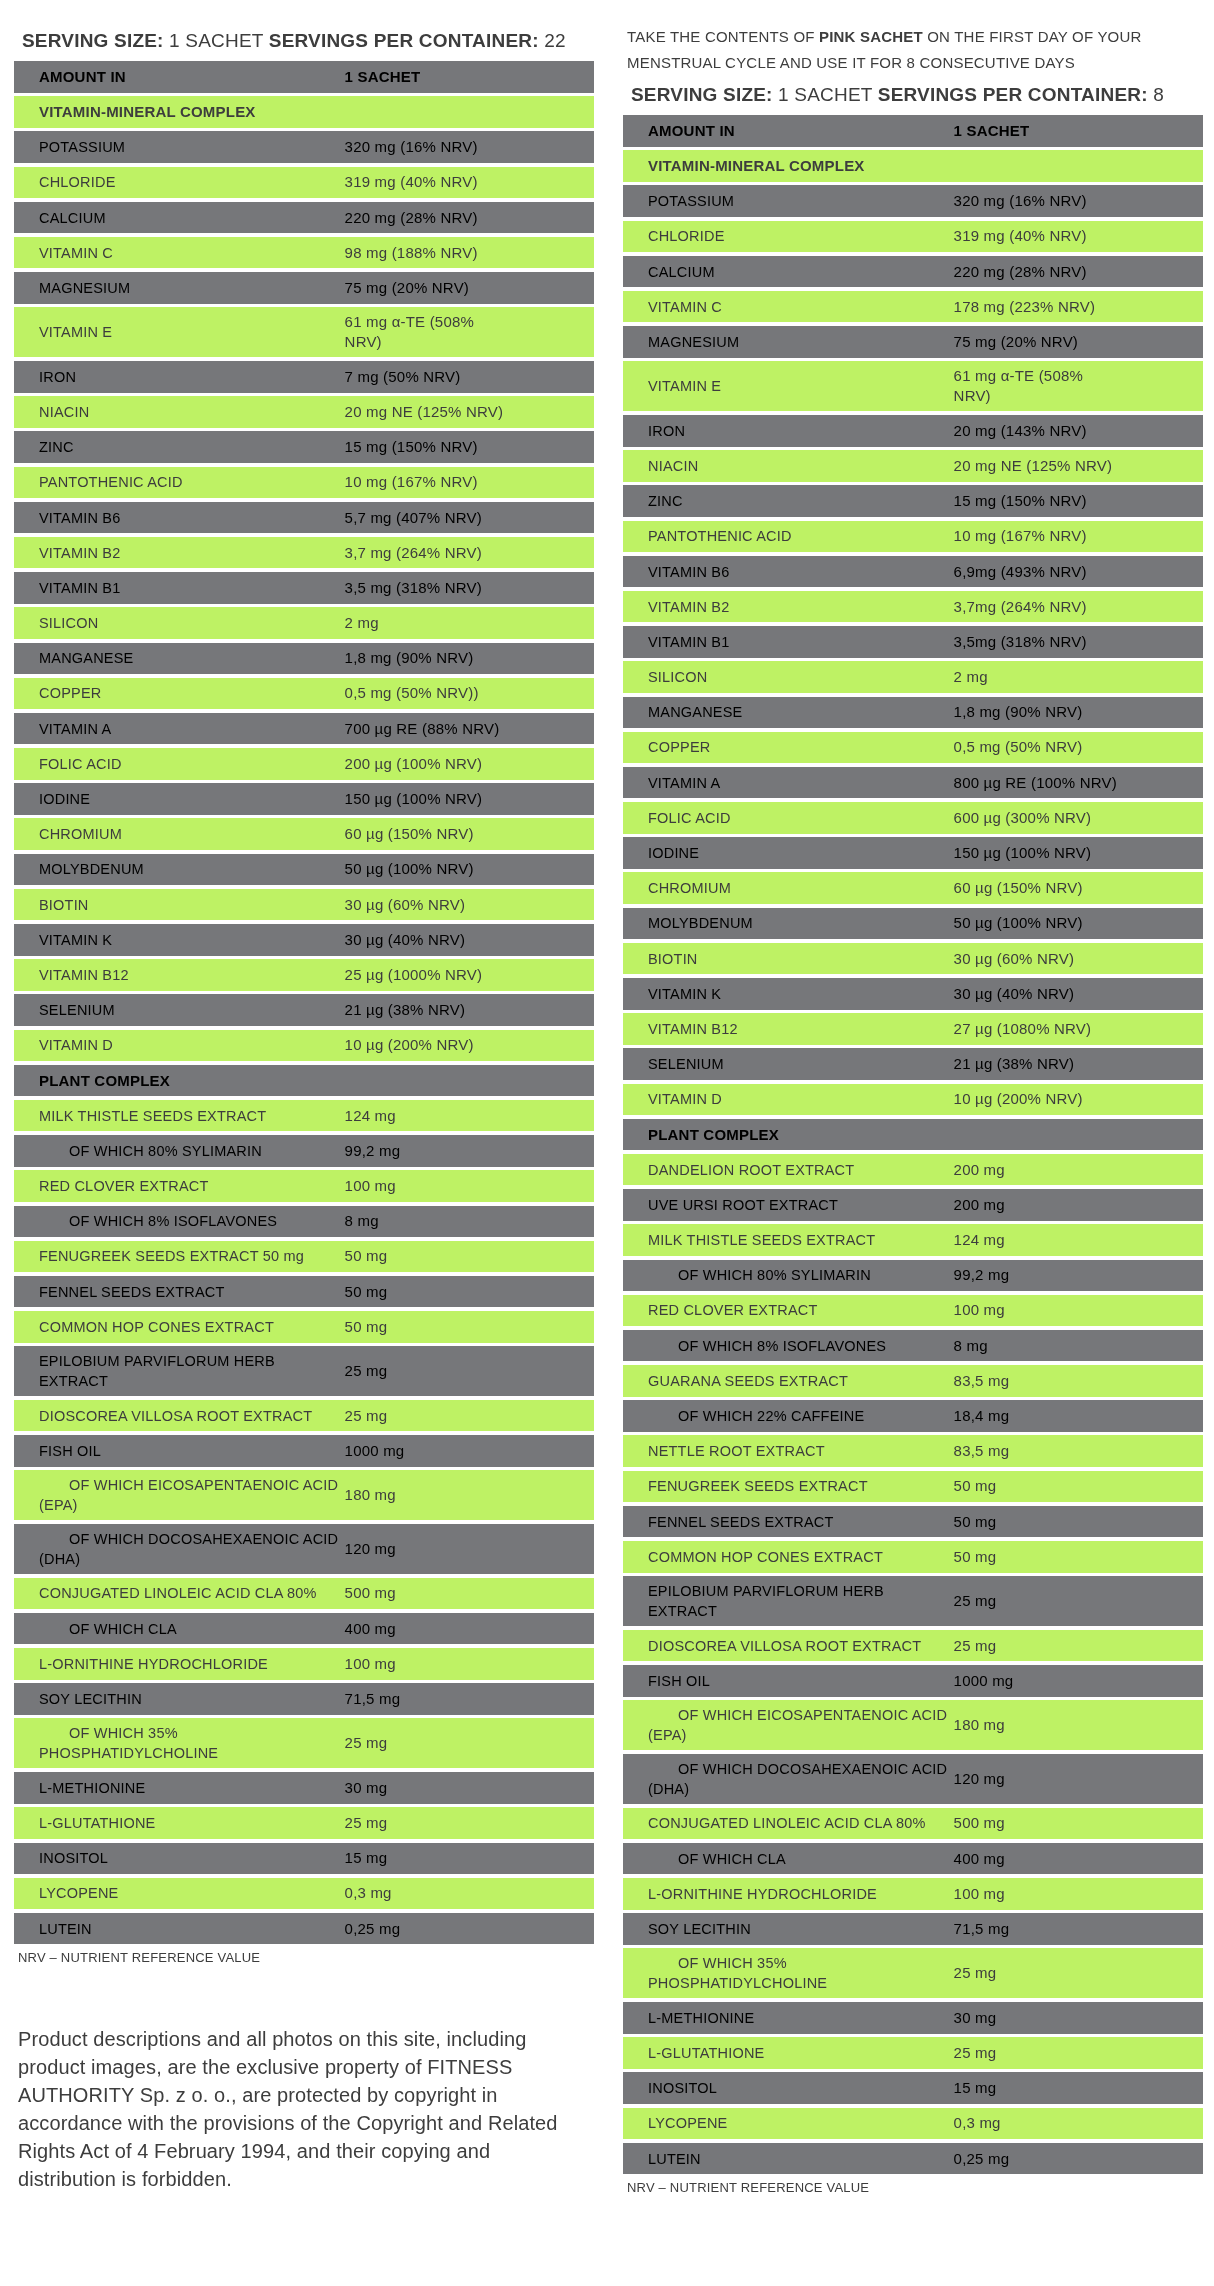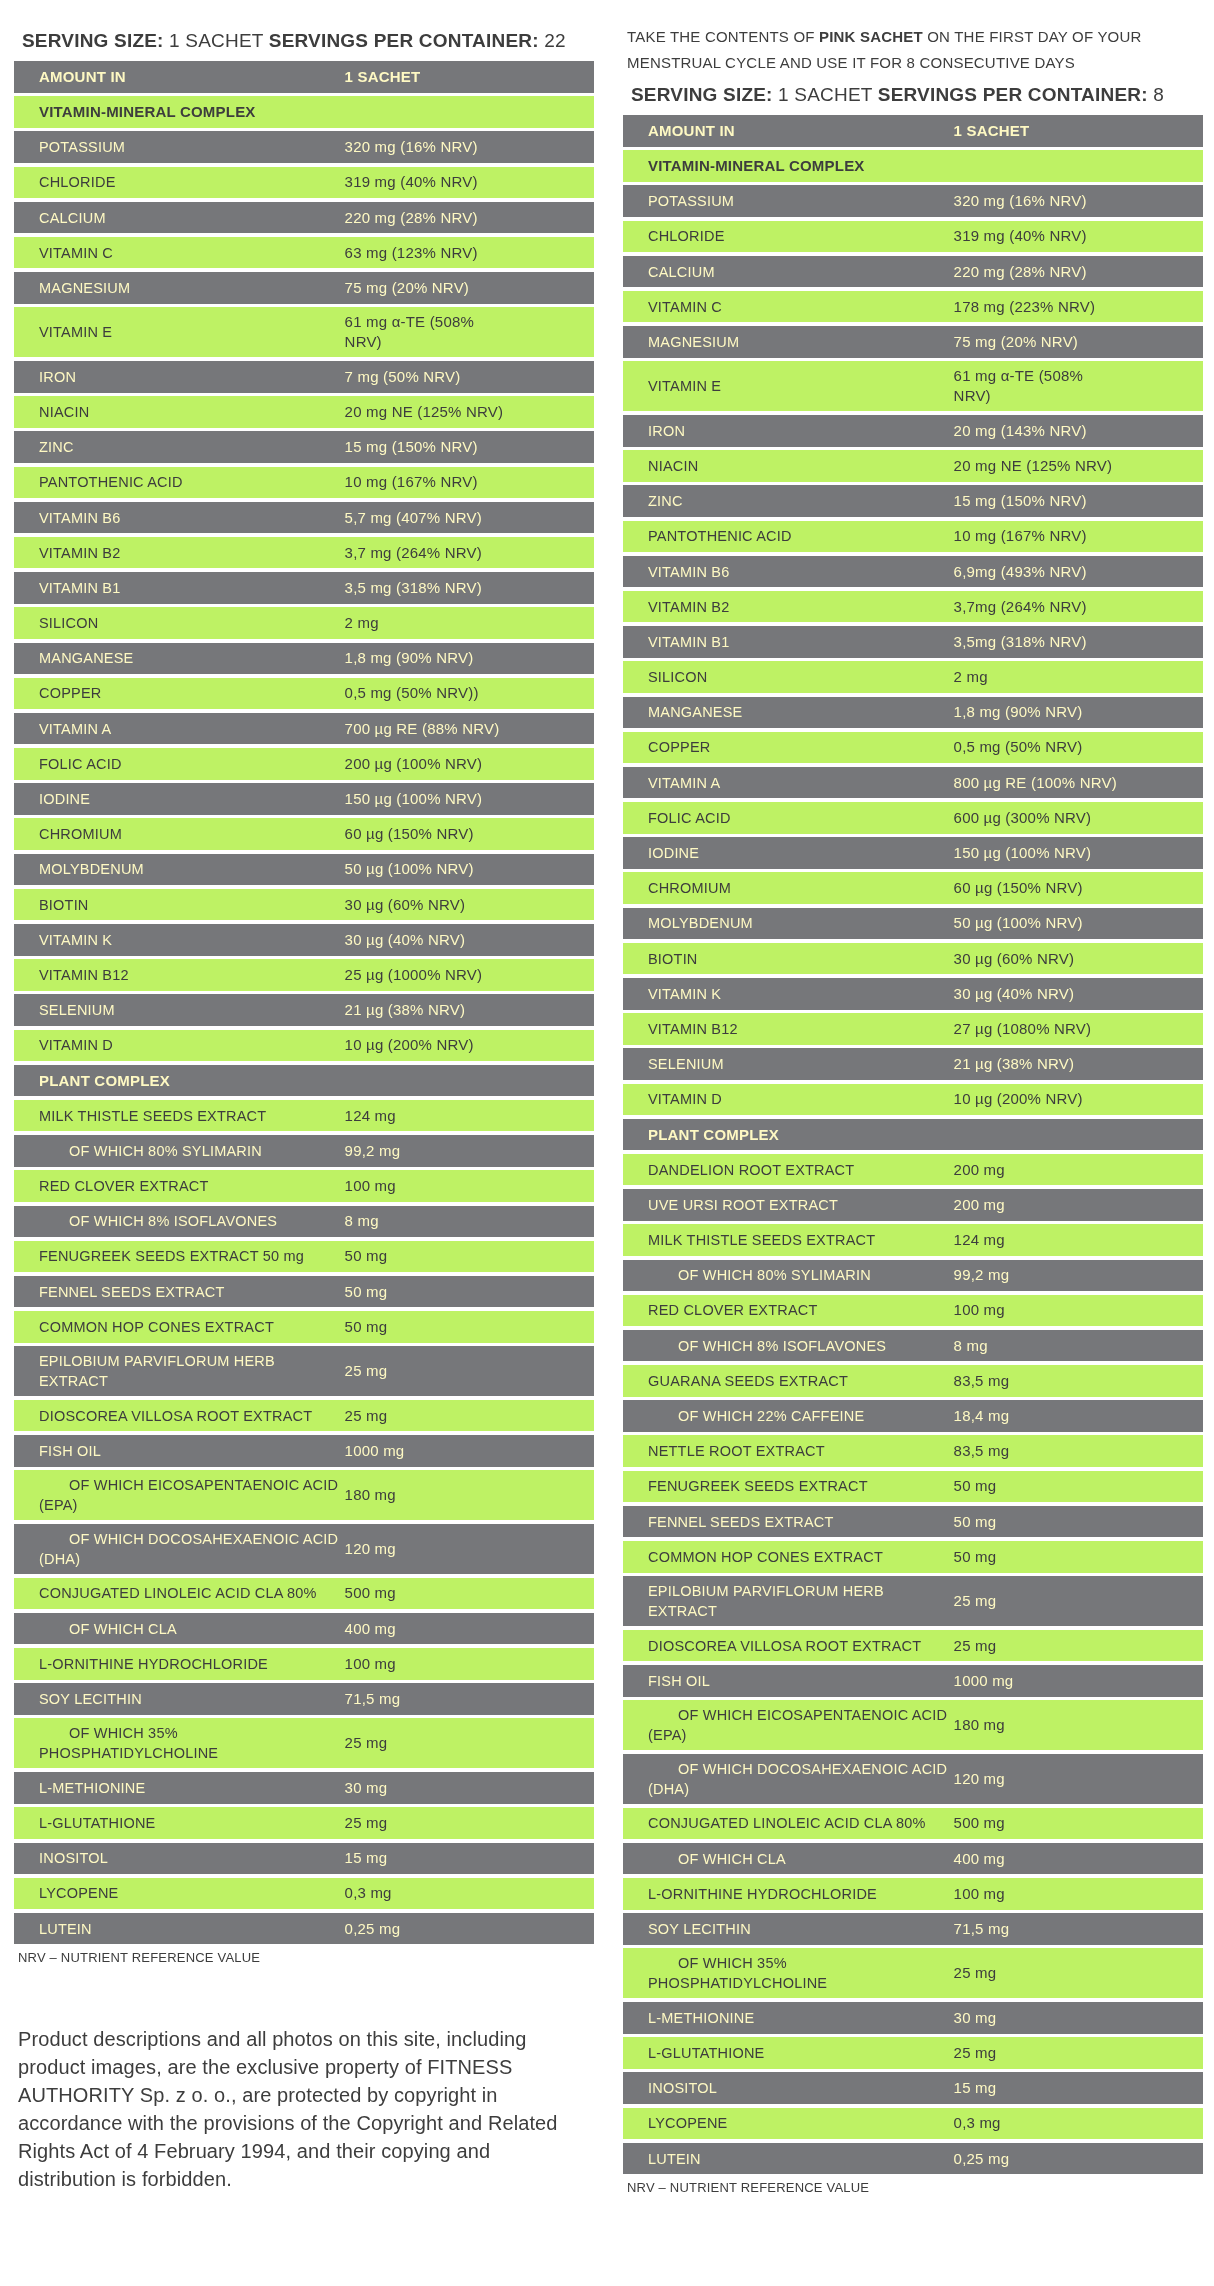--- a/index.html
+++ b/index.html
@@ -49,21 +49,21 @@
     letter-spacing: 0.2px;
   }
   .serving b { font-weight: 700; }
   .table { width: 580px; }
   .row {
     display: flex;
     align-items: center;
     min-height: 31.5px;
     margin-bottom: 3.7px;
   }
-  .row.gray { background: #76777a; color: #fef9c3; }
+  .row.gray { background: #76777a; color: #000000; }
   .row.white { background: #bef264; color: #3d3d3d; }
   .cell { box-sizing: border-box; }
   .cell.label {
     width: 57%;
     padding: 5px 4px 5px 25px;
     font-size: 14.5px;
     line-height: 20px;
     letter-spacing: 0.2px;
   }
   .cell.label.indent { text-indent: 30px; }
@@ -128,21 +128,21 @@
         <div class="row white">
           <div class="cell label">CHLORIDE</div>
           <div class="cell value">319 mg (40% NRV)</div>
         </div>
         <div class="row gray">
           <div class="cell label">CALCIUM</div>
           <div class="cell value">220 mg (28% NRV)</div>
         </div>
         <div class="row white">
           <div class="cell label">VITAMIN C</div>
-          <div class="cell value">63 mg (123% NRV)</div>
+          <div class="cell value">98 mg (188% NRV)</div>
         </div>
         <div class="row gray">
           <div class="cell label">MAGNESIUM</div>
           <div class="cell value">75 mg (20% NRV)</div>
         </div>
         <div class="row white">
           <div class="cell label">VITAMIN E</div>
           <div class="cell value">61 mg α-TE (508%
 NRV)</div>
         </div>

